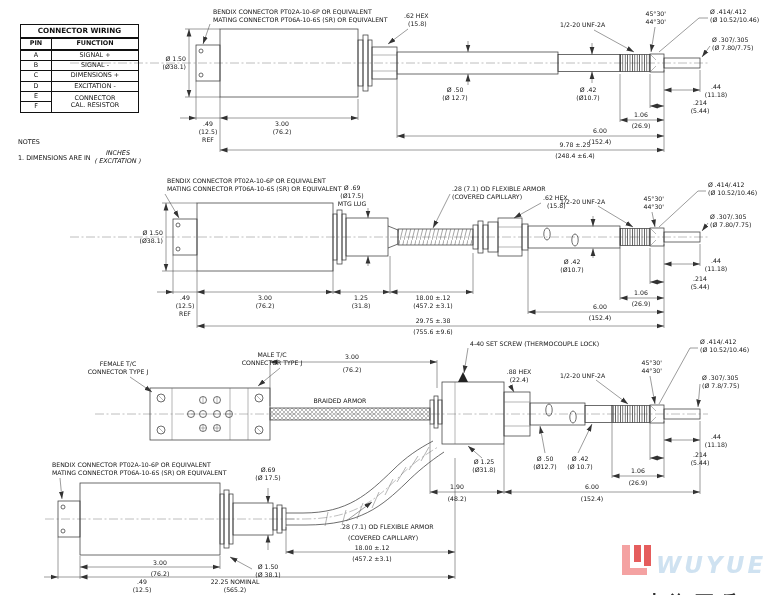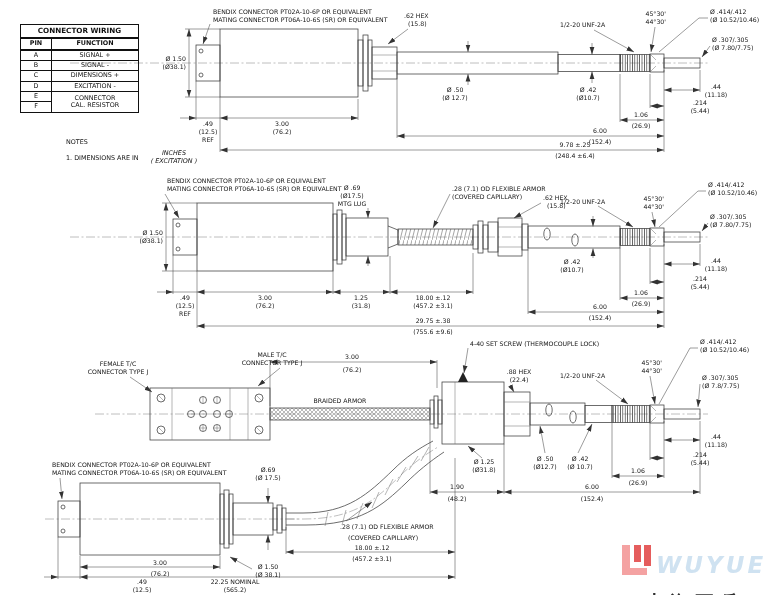--- a/index.html
+++ b/index.html
@@ -16,23 +16,23 @@
   .cn{font-weight:bold;font-size:19px;fill:#2e2e2e;letter-spacing:6px;}
   
   .wtable{position:absolute;left:20px;top:24px;border-collapse:collapse;
           font-size:6.4px;color:#111;padding-left:39px;}
   .wtable th,.wtable td{border:1px solid #111;padding:1px 3px;text-align:center;line-height:1.15;}
   .wtable th{font-size:7.2px;font-weight:bold;padding:2px 4px;border-bottom:2px solid #111;}
   .wtable .hdr td{font-weight:bold;border-bottom:2px solid #111;}
   .wtable .pincol{width:24px;margin-left:39px;}
   .wtable .fncol{width:80px;margin-top:23px;}
   
-  .notes{position:absolute;left:18px;top:138px;font-size:6.4px;color:#111;width:170px;margin-left:48px;}
+  .notes{position:absolute;left:18px;top:138px;font-size:6.4px;color:#111;width:170px;}
   .notes .ntitle{margin-bottom:4px;}
-  .nrow{display:flex;align-items:center;gap:12px;}
+  .nrow{display:flex;align-items:center;gap:4px;}
   .units{display:inline-flex;flex-direction:column;align-items:center;line-height:1.2;font-style:italic;}
 </style>
 </head>
 <body>
 
 <div class="page">
 
 <svg width="769" height="595" viewBox="0 0 769 595">
 <defs>
   <pattern id="thr" patternUnits="userSpaceOnUse" width="2.4" height="6">

